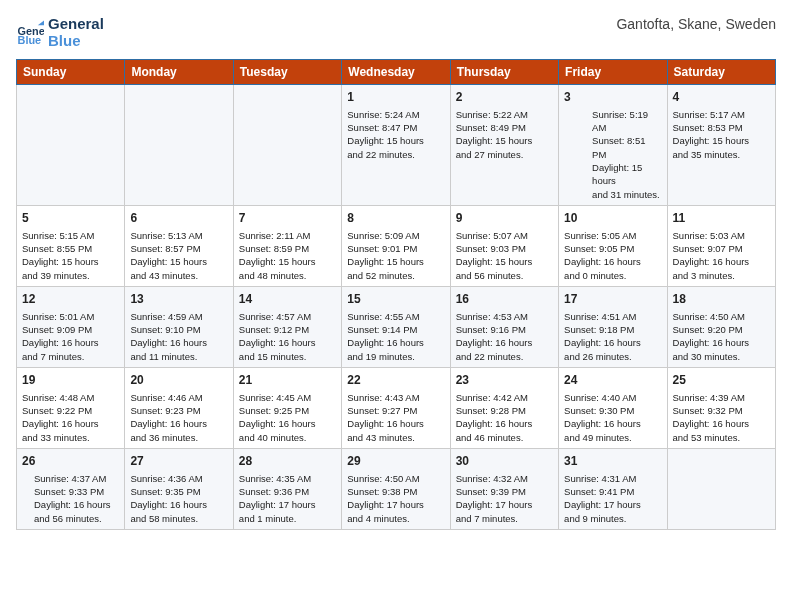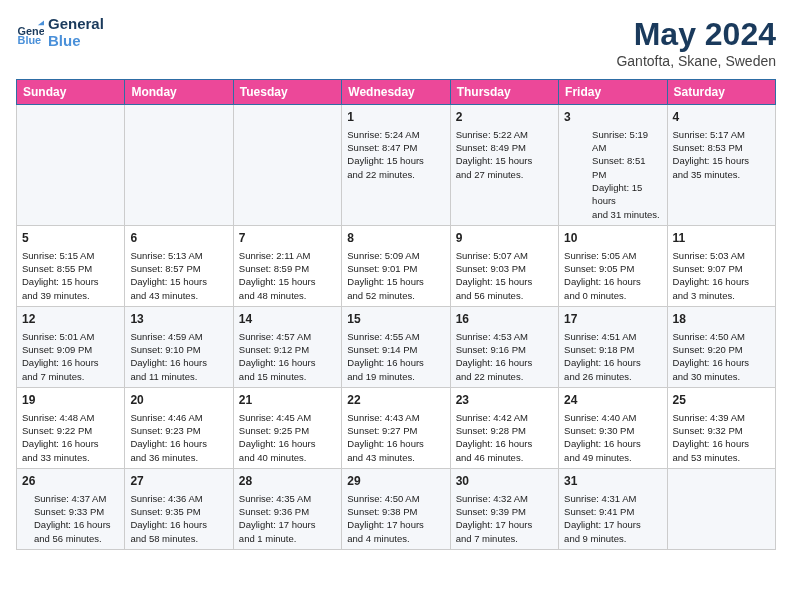--- a/index.html
+++ b/index.html
@@ -36,21 +36,21 @@
     .cal-subtitle {
       font-size: 14px;
       color: #444;
     }
     table {
       width: 100%;
       border-collapse: collapse;
       font-size: 10.5px;
     }
     thead tr th {
-      background: #ec4899;
+      background: #c2410c;
       color: #fff;
       text-align: left;
       padding: 5px 6px;
       font-size: 12px;
       font-weight: bold;
       border: 1px solid #2e6da4;
     }
     tbody tr td {
       border: 1px solid #ccc;
       vertical-align: top;
@@ -86,21 +86,20 @@
       <text x="2" y="20" font-size="14" font-weight="bold" fill="#1a3a5c">General</text>
       <text x="2" y="32" font-size="14" font-weight="bold" fill="#4a90d9">Blue</text>
       <polygon points="28,8 36,8 36,2" fill="#4a90d9"></polygon>
     </svg>
     <div>
       <div style="font-size:15px;font-weight:bold;color:#1a3a5c;line-height:1.1">General</div>
       <div style="font-size:15px;font-weight:bold;color:#4a90d9;line-height:1.1">Blue</div>
     </div>
   </div>
   <div class="title-block">
-    <div class="cal-title">May 2024</div>
     <div class="cal-subtitle">Gantofta, Skane, Sweden</div>
   </div>
 </div>
 
 <table>
   <thead>
     <tr>
     <th>Sunday</th>
         <th>Monday</th>
         <th>Tuesday</th>

